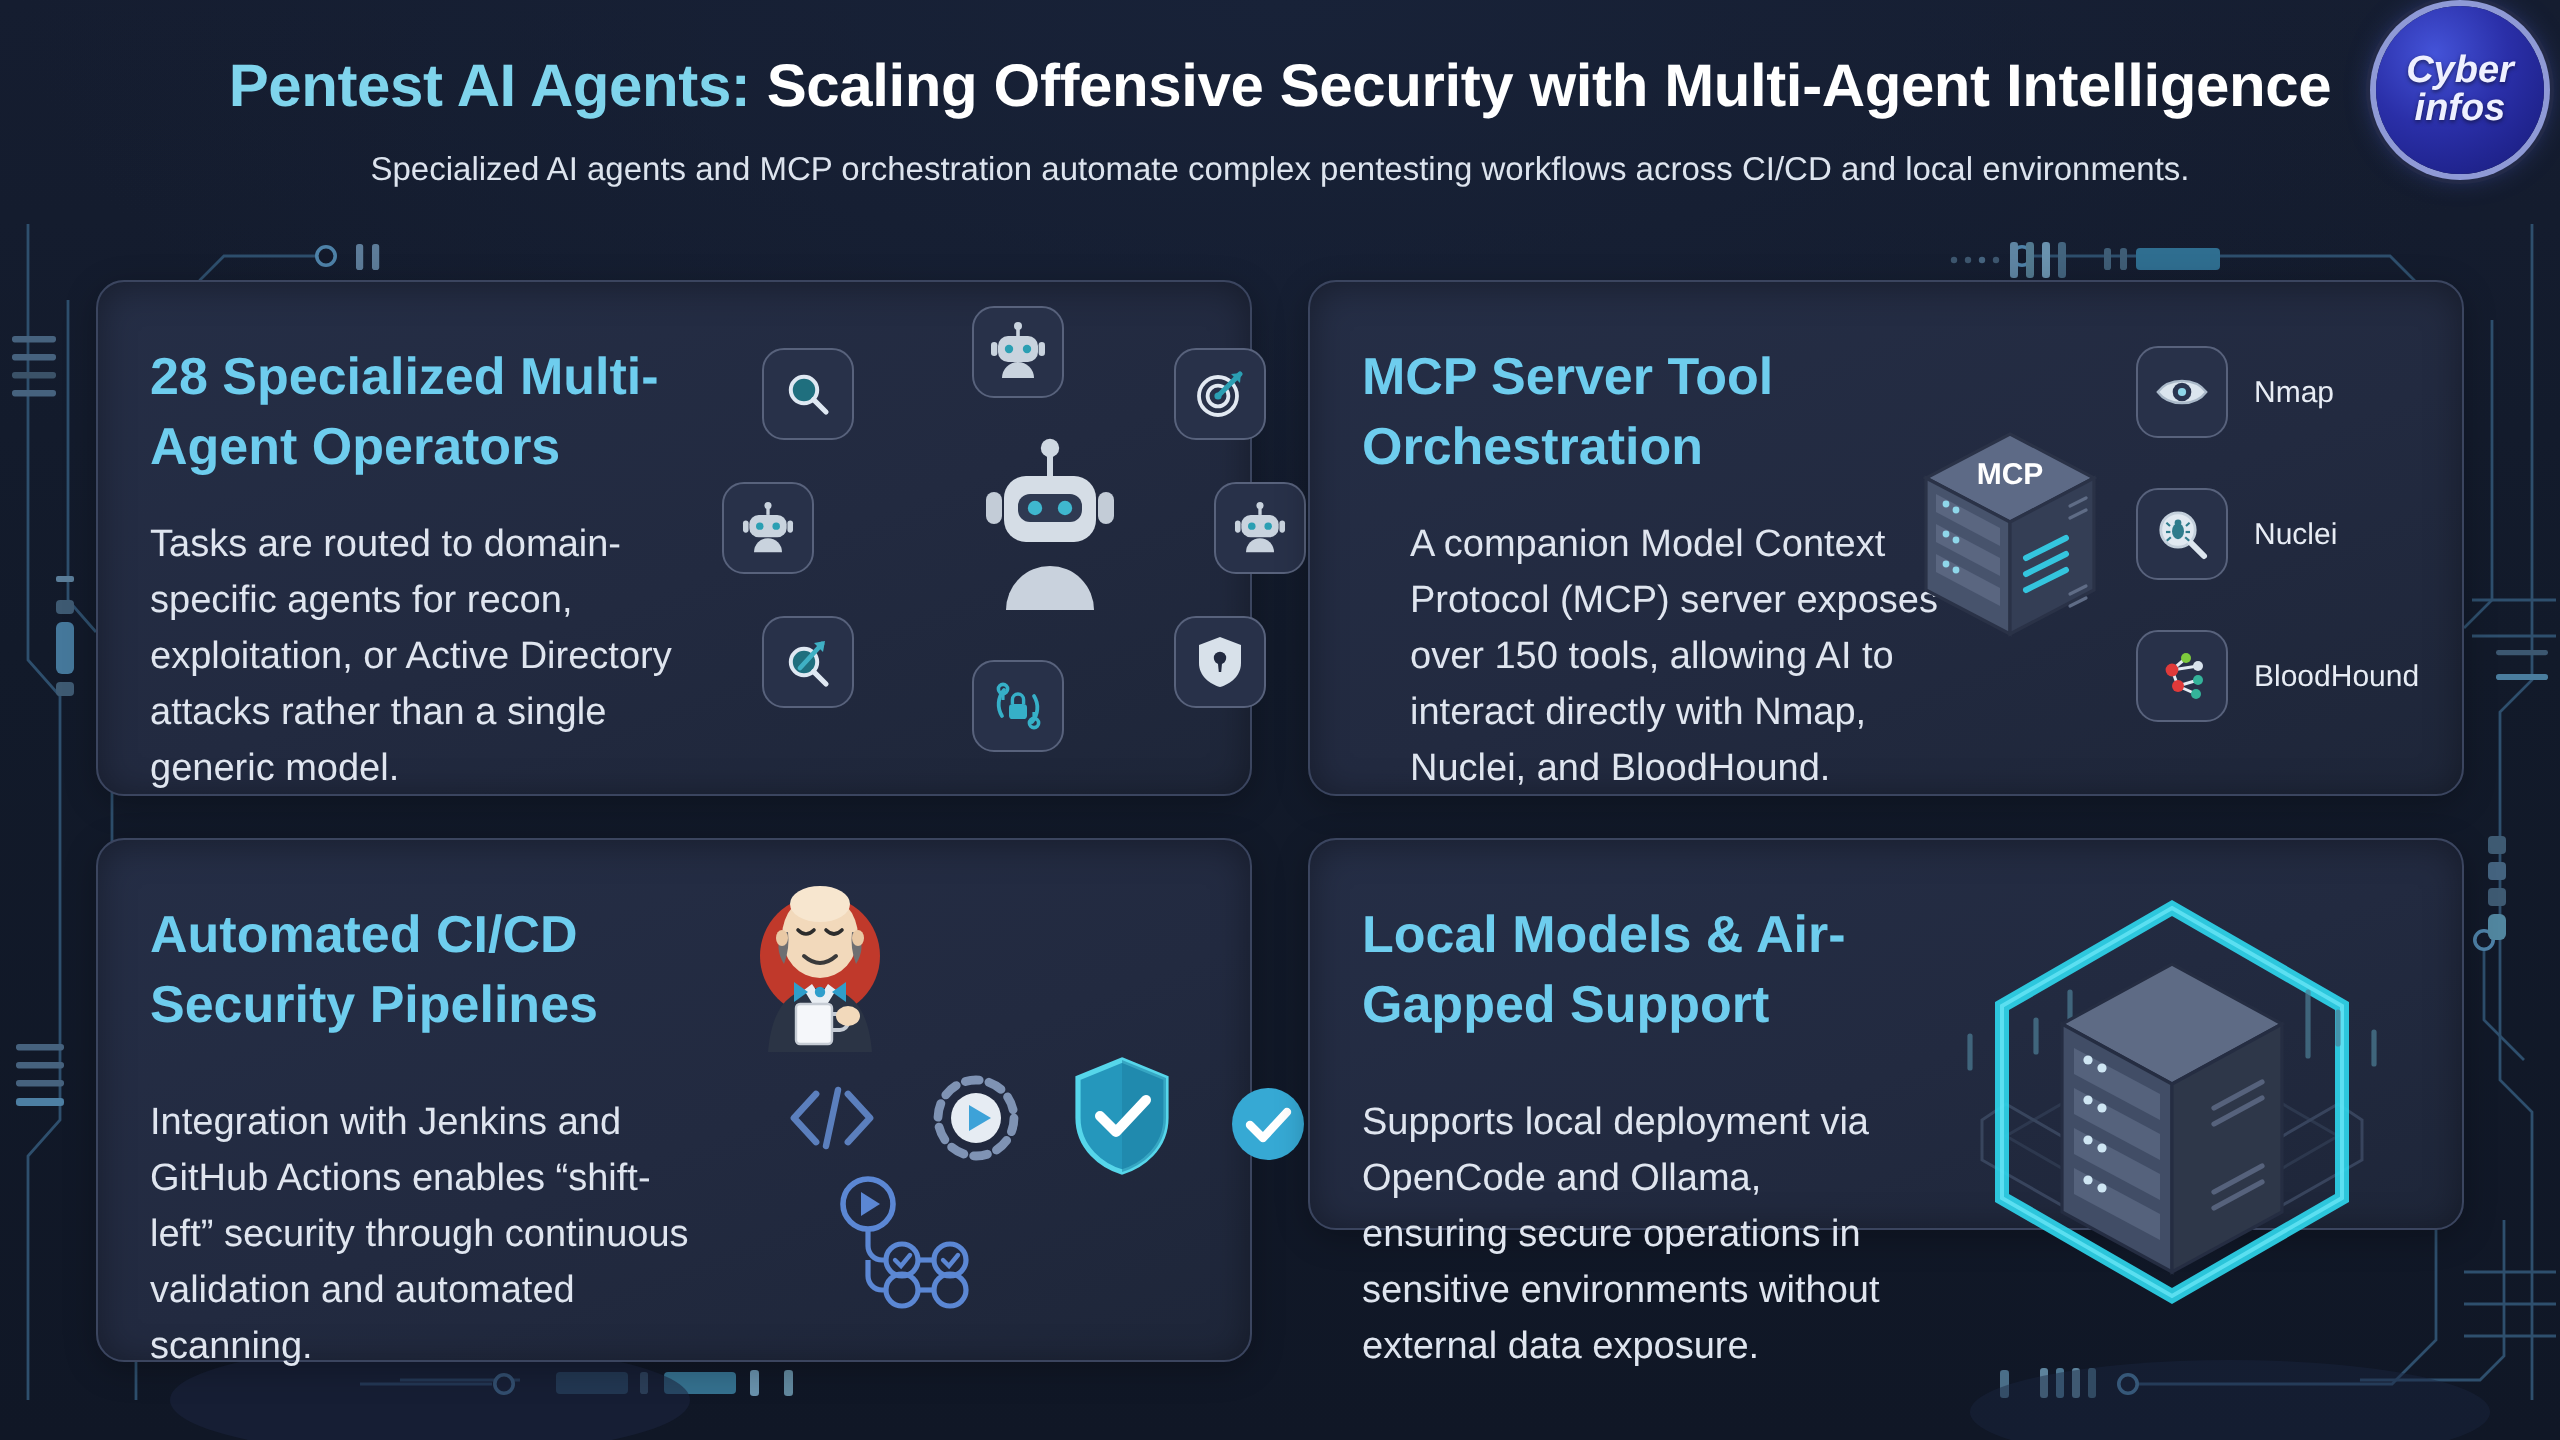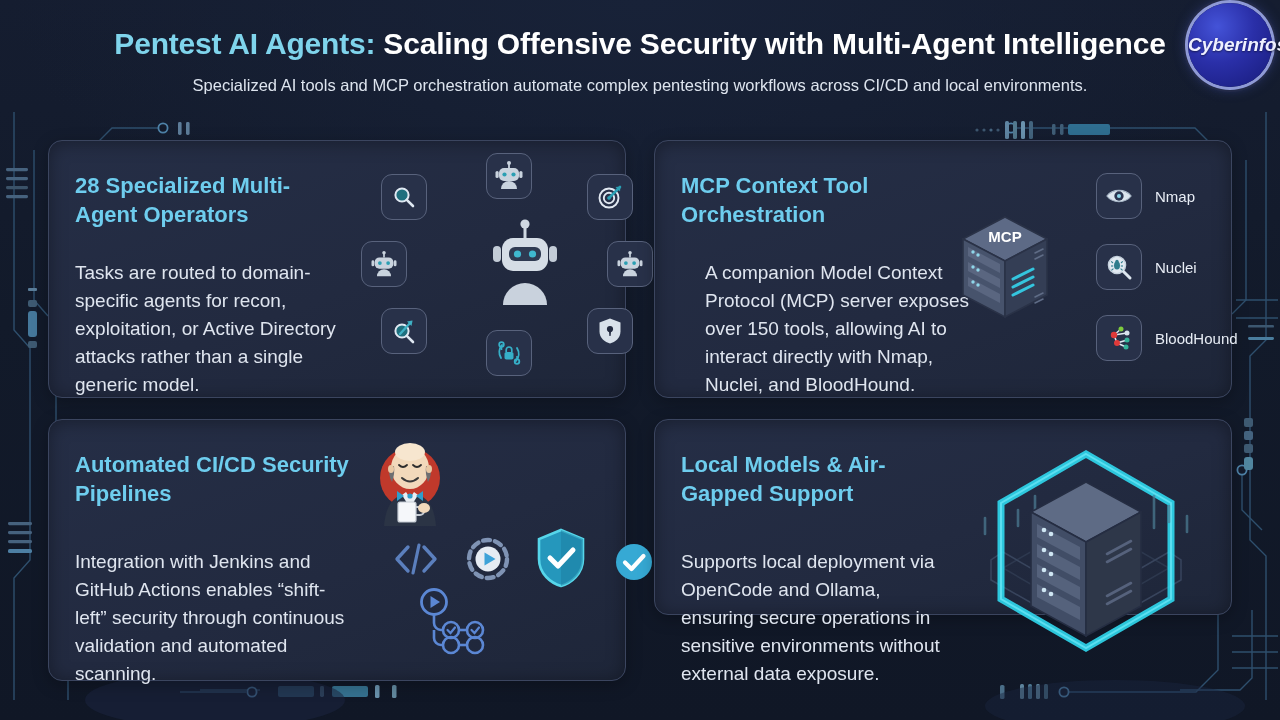--- a/index.html
+++ b/index.html
@@ -29,21 +29,21 @@
   #subtitle{
     position:absolute; left:0; top:76px; width:1280px;
     text-align:center; font-size:16.5px; color:#dde4ee; font-weight:400;
   }
   
   #logo{
     position:absolute; right:8px; top:3px; width:84px; height:84px;
     border-radius:50%;
     background:radial-gradient(circle at 35% 28%, #4453d8 0%, #2a2fa8 45%, #171a78 100%);
     box-shadow:0 0 0 3px #8f9ad6, 0 0 0 5px #232a48, 0 0 14px rgba(80,100,220,.6);
-    display:flex;flex-direction:row;align-items:center;
+    display:flex;flex-direction:column;align-items:center;justify-content:center;
   }
   #logo span{
     color:#eef0ff; font-weight:bold; font-style:italic;
     text-shadow:0 1px 2px rgba(0,0,0,.5);
     line-height:1.02;
   }
   #logo .l1{font-size:19px;}
   #logo .l2{font-size:19px;}
 
   
@@ -54,42 +54,42 @@
     border-radius:14px;
     box-shadow:0 2px 18px rgba(0,0,0,.35) inset, 0 4px 16px rgba(0,0,0,.25);
   }
   #card1{left:48px;  top:140px; width:578px; height:258px;}
   #card2{left:654px; top:140px; width:578px; height:258px;}
   #card3{left:48px;  top:419px; width:578px; height:262px;}
   #card4{left:654px; top:419px; width:578px; height:196px;}
 
   .card h2{
     position:absolute; left:26px; top:30px; width:275px;
-    font-size:22px; font-weight:bold; color:#6ecdee; line-height:1.33;
+    font-size:26px; font-weight:bold; color:#6ecdee; line-height:1.33;
   }
   .card p{
     position:absolute; left:26px; width:275px;
     font-size:19px; color:#dfe5ef; line-height:1.47; font-weight:400;
   }
   #card1 p{top:118px;}
   #card2 p{top:118px;margin-left:24px;}
   #card3 p{top:128px;}
   #card4 p{top:128px;}
 
   
   .tile{
     position:absolute; width:46px; height:46px; border-radius:11px;
     background:#283149; border:1.3px solid #58627c;
     display:flex;align-items:center;justify-content:center;
   }
   .tile svg{display:block;}
   #centerbot{position:absolute;}
 
   
-  .toolrow{position:absolute; display:flex; align-items:center; gap:13px;margin-left:28px;}
+  .toolrow{position:absolute; display:flex; align-items:center; gap:13px;}
   .toolicon{
     width:46px;height:46px;border-radius:11px;
     background:#283149;border:1.3px solid #58627c;
     display:flex;align-items:center;justify-content:center;
   }
   .toollabel{font-size:15px;color:#e7ecf4;}
 
   
   .art{position:absolute;text-decoration:underline;}
 </style>
@@ -195,21 +195,21 @@
       <rect x="1036" y="684" width="4" height="15" rx="1.5" fill="#5d839c"></rect>
       <rect x="1044" y="684" width="4" height="15" rx="1.5" fill="#44697f"></rect>
     </g>
 
     <ellipse cx="215" cy="700" rx="130" ry="28" fill="#1b2540" opacity=".55"></ellipse>
     <ellipse cx="1115" cy="706" rx="130" ry="26" fill="#1b2540" opacity=".45"></ellipse>
   </svg>
 
   <div id="header">
     <div id="title"><span class="accent">Pentest AI Agents:</span><span class="rest"> Scaling Offensive Security with Multi-Agent Intelligence</span></div>
-    <div id="subtitle">Specialized AI tools and MCP orchestration automate complex pentesting workflows across CI/CD and local environments.</div>
+    <div id="subtitle">Specialized AI agents and MCP orchestration automate complex pentesting workflows across CI/CD and local environments.</div>
     <div id="logo">
       <span class="l1">Cyber</span>
       <span class="l2">infos</span>
     </div>
   </div>
 
   <div class="card" id="card1">
     <h2>28 Specialized Multi-Agent Operators</h2>
     <p>Tasks are routed to domain-specific agents for recon, exploitation, or Active Directory attacks rather than a single generic model.</p>
 
@@ -308,21 +308,21 @@
         <rect x="60" y="27" width="8" height="16" rx="4" fill="#c3ccd7"></rect>
         <rect x="20" y="28" width="32" height="14" rx="6" fill="#2f3a52"></rect>
         <circle cx="28.5" cy="35" r="3.6" fill="#3fb8cf"></circle>
         <circle cx="43.5" cy="35" r="3.6" fill="#3fb8cf"></circle>
         <path d="M14 86 a22 22 0 0 1 44 0 z" fill="#c9d2dd"></path>
       </svg>
     </div>
   </div>
 
   <div class="card" id="card2">
-    <h2>MCP Context Tool Orchestration</h2>
+    <h2>MCP Server Tool Orchestration</h2>
     <p>A companion Model Context Protocol (MCP) server exposes over 150 tools, allowing AI to interact directly with Nmap, Nuclei, and BloodHound.</p>
 
     <div class="art" style="left:302px;top:72px">
       <svg width="96" height="112" viewBox="0 0 96 112">
 
         <path d="M48 4 L90 26 L48 48 L6 26 z" fill="#5d6a86" stroke="#2a3247" stroke-width="1.6"></path>
 
         <path d="M6 26 L48 48 L48 104 L6 82 z" fill="#47536c" stroke="#2a3247" stroke-width="1.6"></path>
 
         <path d="M90 26 L48 48 L48 104 L90 82 z" fill="#343e55" stroke="#2a3247" stroke-width="1.6"></path>

